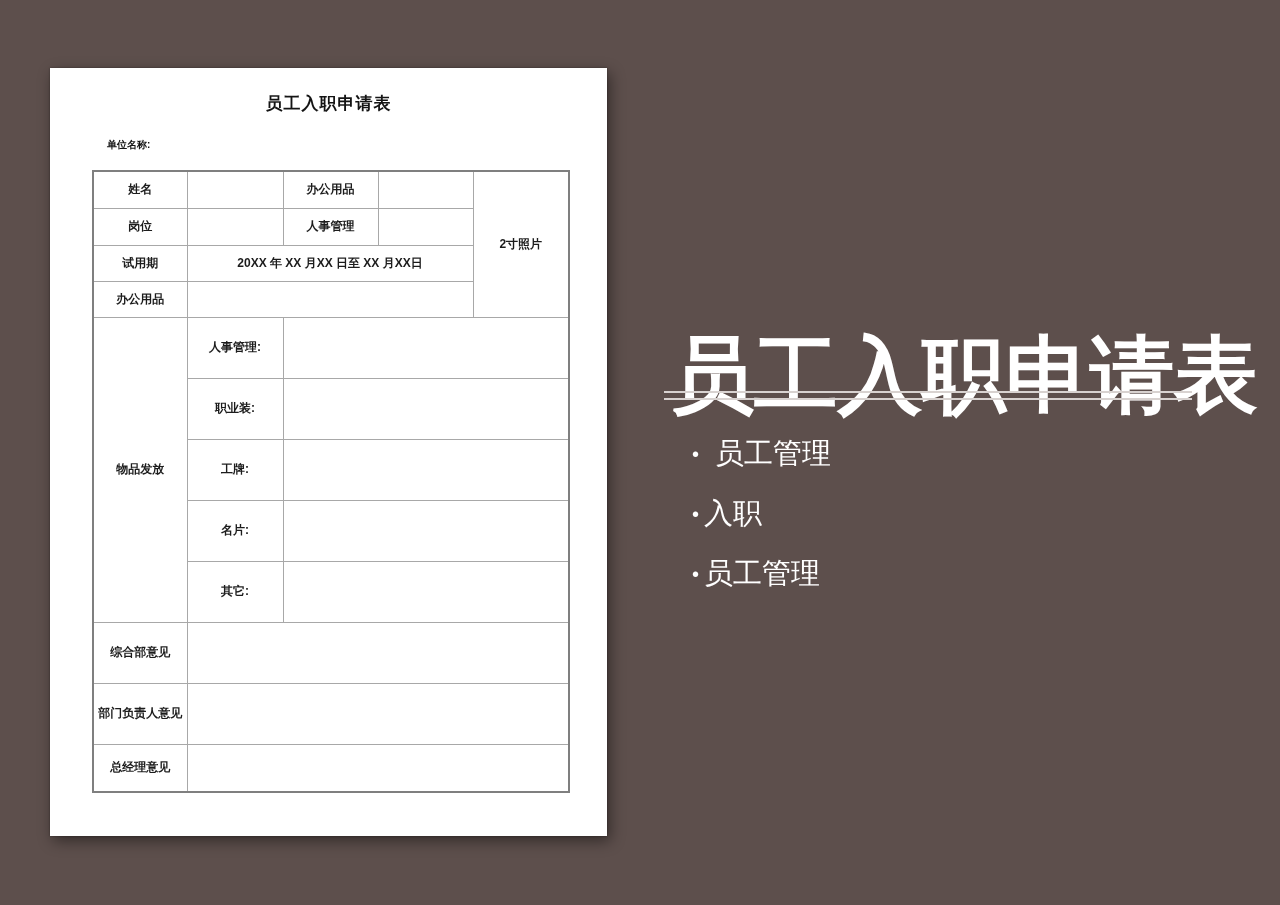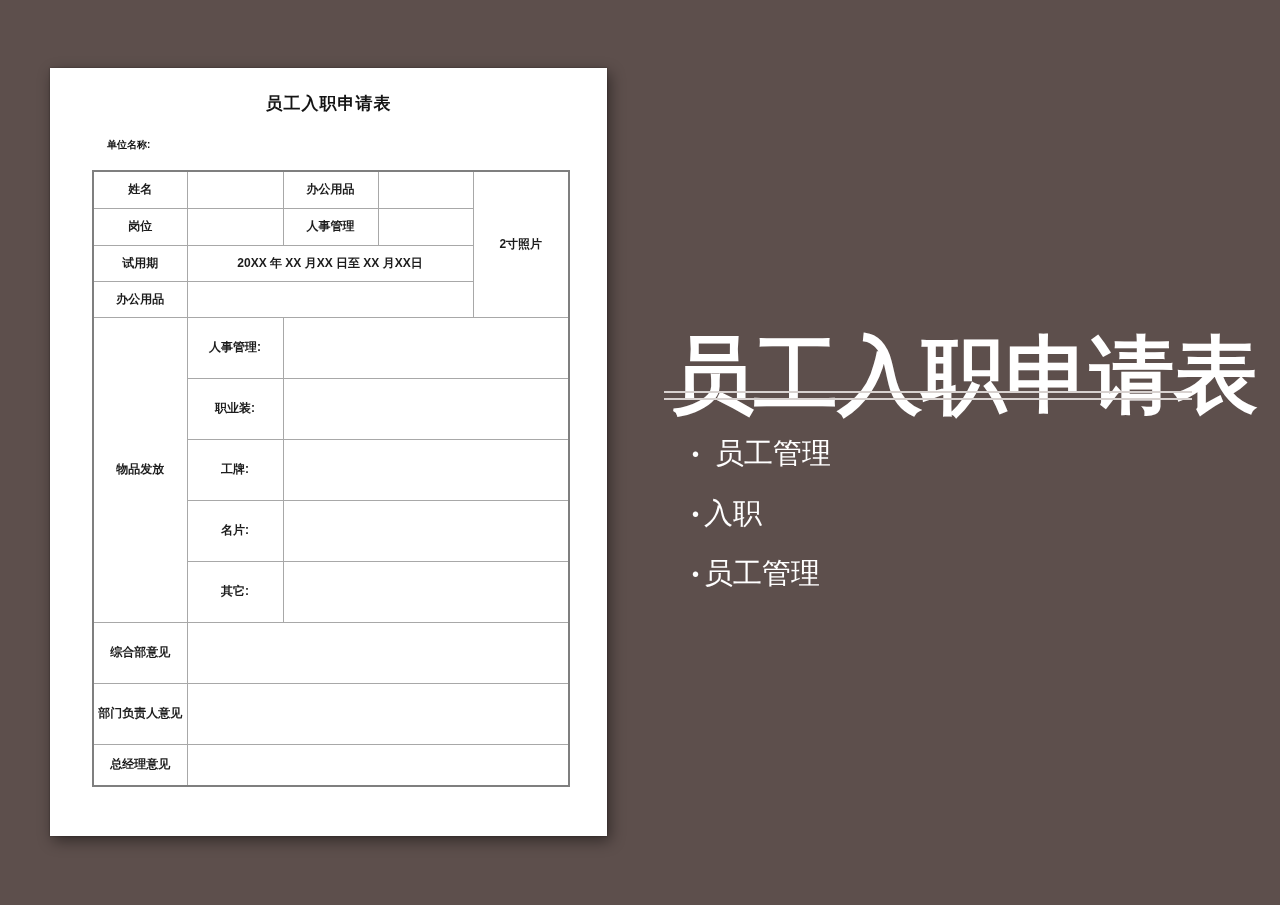--- a/index.html
+++ b/index.html
@@ -34,21 +34,21 @@
   table.form td {
     border:1px solid #a8a8a8;
     font-size:12px; font-weight:700; color:#1c1c1c;
     text-align:center; vertical-align:middle; padding:4px;margin-top:36px;
   }
   td.photo-cell { font-weight:400; color:#3a3a3a; }
   tr.r-top   { height:37px; }
   tr.r-top2  { height:36px; }
   tr.r-item  { height:61px; }
   tr.r-op    { height:61px; }
-  tr.r-op-last { height:42px; }
+  tr.r-op-last { height:48px; }
 
   
   .panel-title {
     position:absolute; left:670px; top:272px; width:600px;
     font-size:84px; font-weight:900; color:#ffffff;
     line-height:1.12; white-space:nowrap; letter-spacing:0;
   }
   .rule-wrap { position:absolute; left:664px; top:391px; width:528px; }
   .rule { height:2px; background:#d8d2d0; }
   .rule + .rule { margin-top:5px; }

